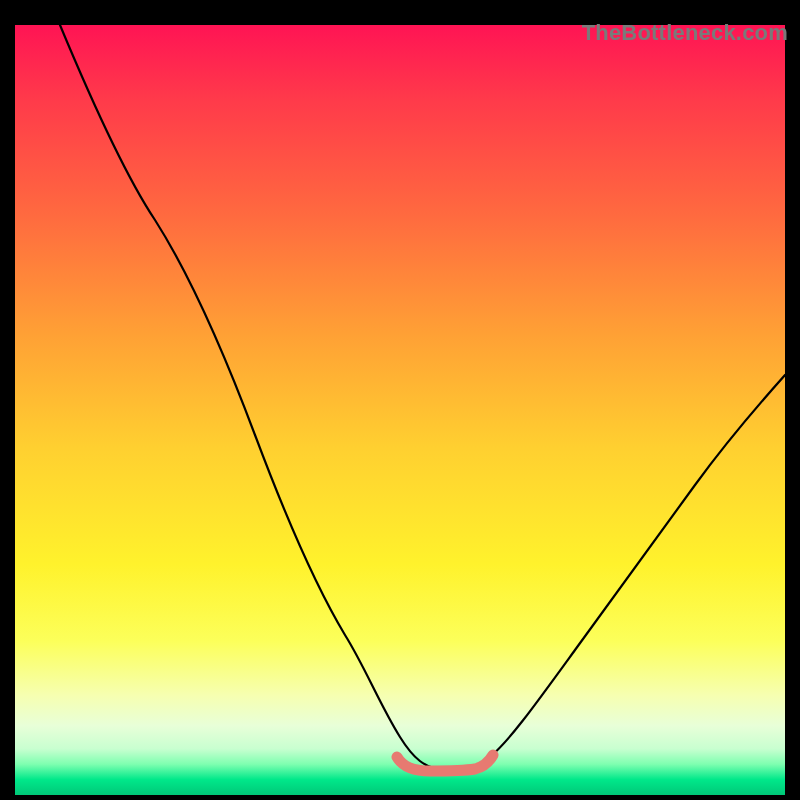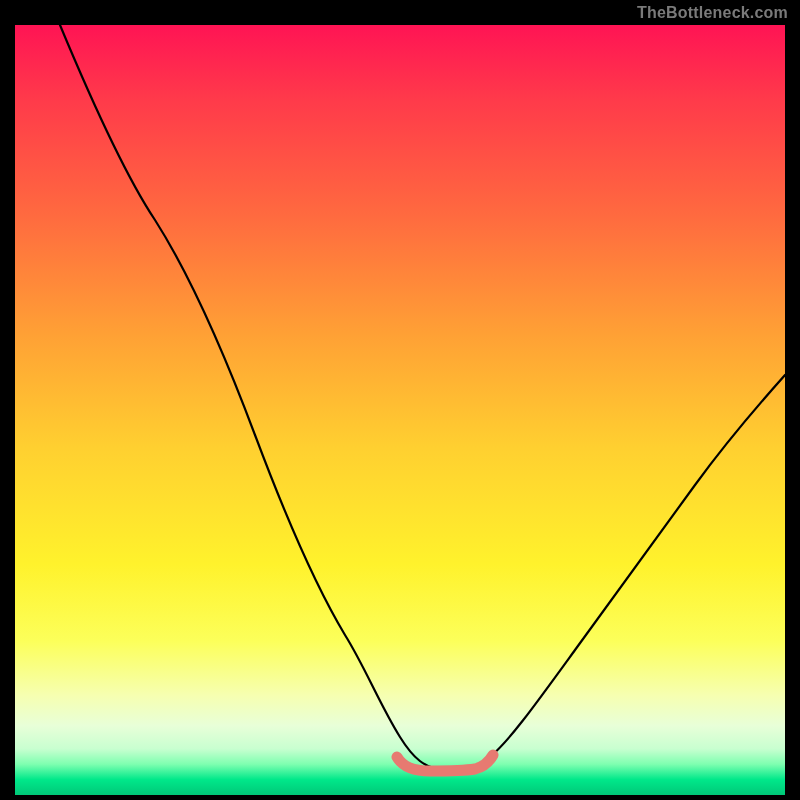--- a/index.html
+++ b/index.html
@@ -27,24 +27,24 @@
       #f6ffb0 87%,
       #e8ffd8 91%,
       #c8ffd0 94%,
       #7effb0 96%,
       #00e88a 98%,
       #00c878 100%
     );
   }
   .watermark {
     position: absolute;
-    top: 4px;
+    top: 20px;
     right: 12px;
     font-family: Arial, Helvetica, sans-serif;
-    font-size: 16px;
+    font-size: 22px;
     font-weight: bold;
     color: #7a7a7a;
     letter-spacing: 0.2px;
   }
   svg.curve-layer {
     position: absolute;
     left: 15px;
     top: 25px;
     width: 770px;
     height: 770px;

